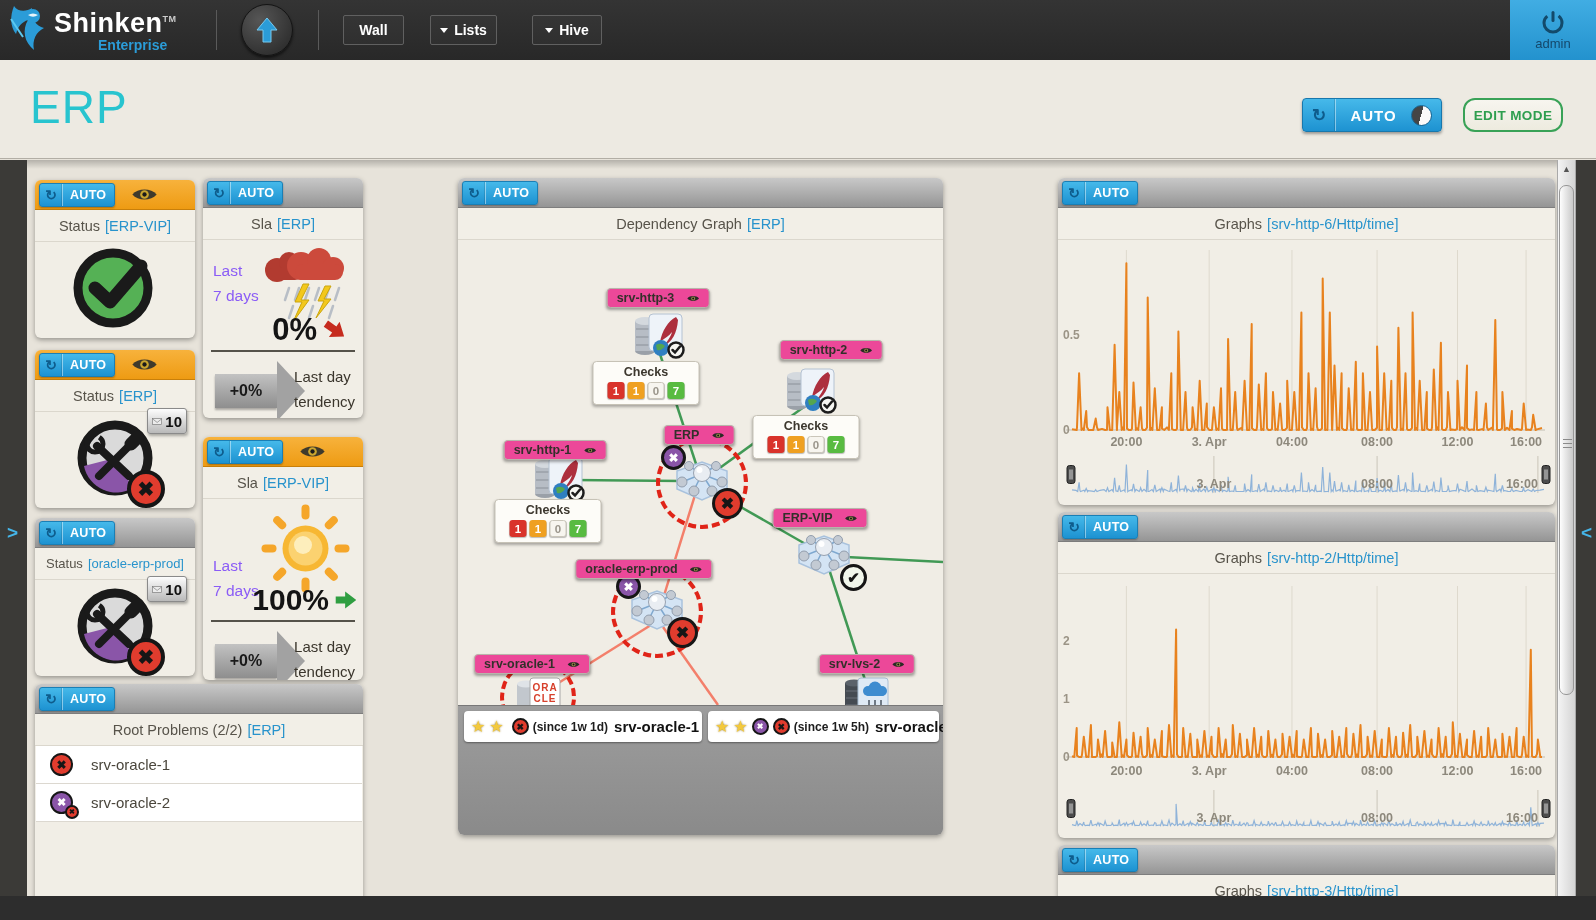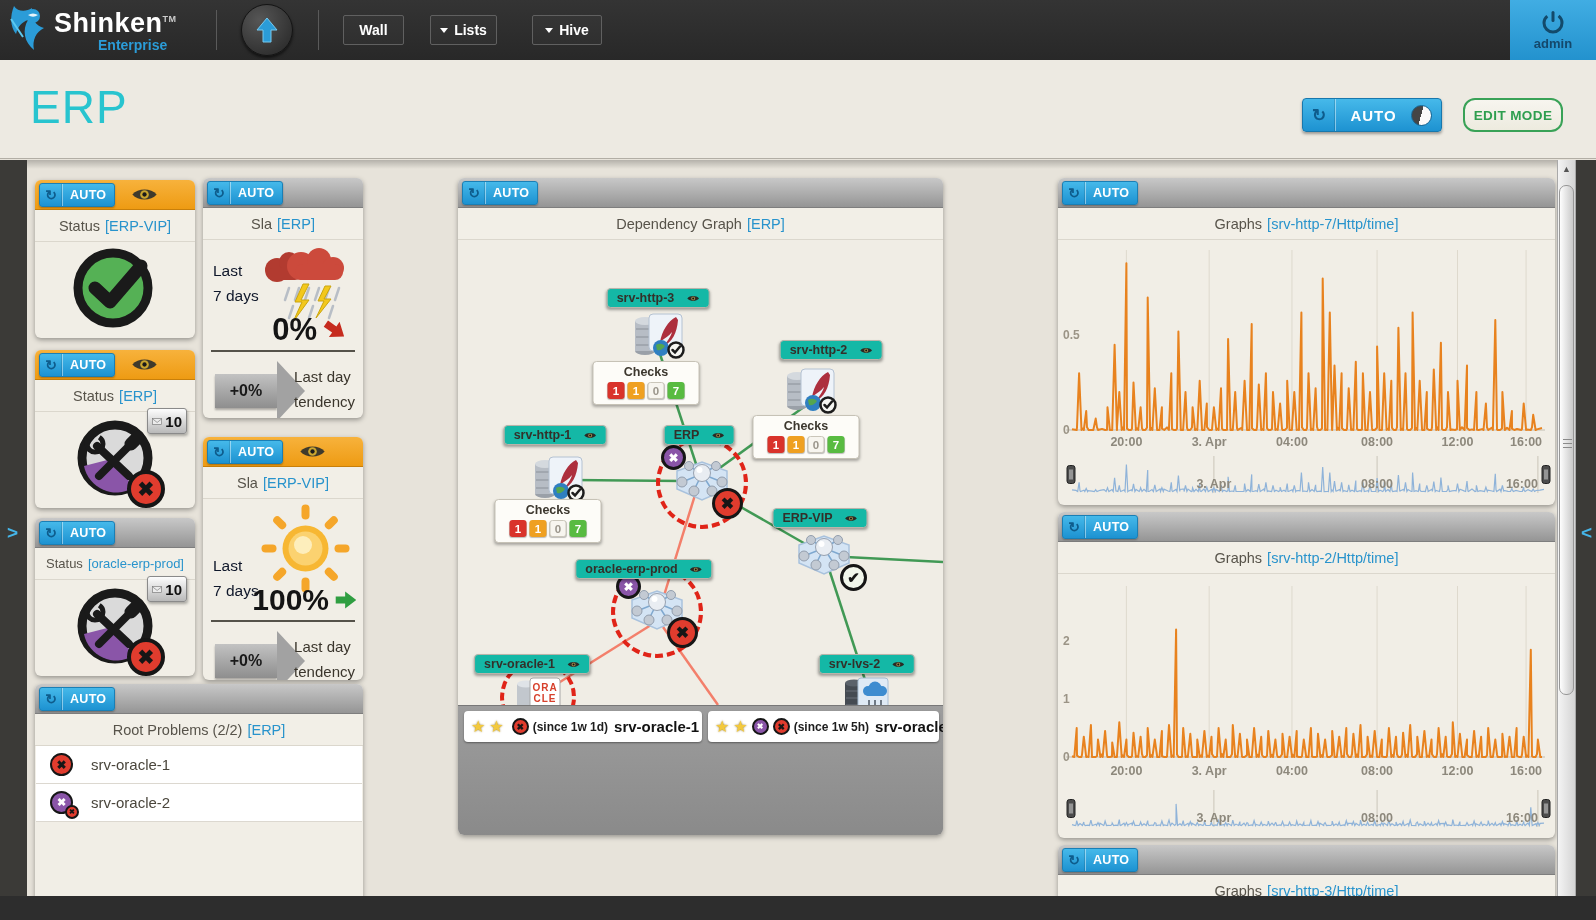--- a/index.html
+++ b/index.html
@@ -11,21 +11,21 @@
 .navbar{position:absolute;left:0;top:0;width:1596px;height:60px;background:linear-gradient(#343434,#282828)}
 .logo{position:absolute;left:8px;top:4px;width:210px;height:52px}
 .brand{position:absolute;left:54px;top:8px;color:#fff;font-size:27px;font-weight:bold;letter-spacing:.5px}
 .brand sup{font-size:9px;color:#ccc}
 .brand-sub{position:absolute;left:98px;top:37px;color:#2b9cd8;font-size:14px;font-weight:bold}
 .nav-sep{position:absolute;top:10px;width:1px;height:40px;background:#5a5a5a}
 .up-btn{position:absolute;left:241px;top:4px;width:52px;height:52px;border-radius:50%;background:radial-gradient(circle at 35% 30%,#565656,#242424);border:1px solid #141414;box-shadow:0 2px 3px rgba(0,0,0,.6);display:flex;align-items:center;justify-content:center}
 .nav-btn{position:absolute;top:15px;height:30px;border:1px solid #606060;border-radius:2px;color:#fff;font-weight:bold;font-size:14px;display:flex;align-items:center;justify-content:center;gap:6px;background:rgba(255,255,255,.02)}
 .caret{width:0;height:0;border-left:4px solid transparent;border-right:4px solid transparent;border-top:5px solid #fff}
 .admin{position:absolute;right:0;top:0;width:86px;height:60px;background:linear-gradient(#41ade3,#2392ce);display:flex;flex-direction:column;align-items:center;justify-content:center;gap:1px}
-.admin-label{color:#14486b;font-weight:bold;font-size:13px}
+.admin-label{color:#14486b;font-weight:normal;font-size:13px}
 
 
 .pageheader{position:absolute;left:0;top:60px;width:1596px;height:99px;background:#edeae2;border-bottom:1px solid #b2aea5}
 .page-title{position:absolute;left:30px;top:80px;font-size:46px;color:#28c4cf;letter-spacing:1px}
 .auto-toggle{position:absolute;left:1302px;top:98px;width:140px;height:34px;display:flex;align-items:center;background:linear-gradient(#46b9ea,#1d92d1);border:1px solid #1878ad;border-radius:4px;box-shadow:0 2px 3px rgba(0,0,0,.35)}
 .auto-toggle .refresh-glyph{width:32px;text-align:center;font-size:17px}
 .refresh-glyph{color:#0e5c8c;font-weight:bold}
 .auto-divider{width:1px;align-self:stretch;background:rgba(255,255,255,.45);box-shadow:-1px 0 0 rgba(0,0,0,.12)}
 .auto-toggle .auto-label{flex:1;text-align:center;font-size:15px;letter-spacing:1px}
 .auto-label{color:#fff;font-weight:bold}
@@ -56,21 +56,21 @@
 .wtitle.small{font-size:13px}
 .tlink{color:#2893cc}
 
 
 .big-icon{position:absolute;left:50%;transform:translateX(-50%)}
 .mail{position:absolute;right:8px;top:58px;width:40px;height:26px;background:linear-gradient(#fdfdfd,#b9b9b9);border:1px solid #8a8a8a;border-radius:3px;box-shadow:1px 2px 3px rgba(0,0,0,.3);display:flex;align-items:center;gap:3px;padding:0 4px;z-index:3}
 .mail span{font-weight:bold;font-size:15px;color:#101010}
 .xbadge{position:absolute;right:-4px;bottom:-2px;width:38px;height:38px;border-radius:50%;background:#e03c2e;border:4px solid #161616;color:#161616;font-size:20px;font-weight:bold;display:flex;align-items:center;justify-content:center}
 
 
-.sla-period{position:absolute;left:10px;font-size:15.5px;color:#0f172a;line-height:25px}
+.sla-period{position:absolute;left:10px;font-size:15.5px;color:#8b5cf6;line-height:25px}
 .sla-value{position:absolute;font-weight:bold;color:#141414;white-space:nowrap;display:flex;align-items:center;gap:4px}
 .sla-div{position:absolute;left:8px;right:8px;height:2px;background:#55524a}
 .tend-wrap{position:absolute;left:12px;width:95px;height:60px}
 .tend-rect{position:absolute;left:0;top:13px;width:62px;height:34px;background:linear-gradient(#c2c2c2,#8e8e8e);display:flex;align-items:center;justify-content:center;font-weight:bold;font-size:16px;color:#1a1a1a;box-shadow:0 2px 2px rgba(0,0,0,.3)}
 .tend-tri{position:absolute;left:62px;top:0;width:0;height:0;border-top:30px solid transparent;border-bottom:30px solid transparent;border-left:28px solid #a2a2a2}
 .tend-label{position:absolute;right:8px;font-size:15px;color:#3a352c;line-height:25px;text-align:left}
 
 
 .rp-row{height:38px;margin:0 1px;background:#fff;border-bottom:1px solid #dcd8d0;display:flex;align-items:center;gap:18px;padding-left:14px}
 .rp-name{font-size:15px;color:#4a463c}
@@ -89,21 +89,21 @@
 .picon.crit{background:#e03c2e;color:#161616;font-size:9px}
 .picon.tools{background:#8a55a8;color:#fff;font-size:8px}
 .psince{font-size:12px;font-weight:bold;color:#1d1d1d}
 .pname{font-size:15px;font-weight:bold;color:#121212;margin-left:2px}
 .gring{position:absolute;border:4px dashed #e02418;border-radius:50%;transform:translate(-50%,-50%);z-index:1}
 .gnode{position:absolute;transform:translate(-50%,-50%);z-index:2}
 .gbadge{position:absolute;border-radius:50%;display:flex;align-items:center;justify-content:center;font-weight:bold;border:3px solid #161616}
 .gb-ok{width:27px;height:27px;background:#f2f7ec;color:#161616;font-size:15px;right:-10px;bottom:-6px}
 .gb-crit{width:31px;height:31px;background:#e03c2e;color:#161616;font-size:16px;right:-8px;bottom:-8px}
 .gb-tools{width:25px;height:25px;background:#8a55a8;color:#fff;font-size:12px;left:-8px;top:-10px}
-.nlabel{position:absolute;transform:translate(-50%,-50%);background:#14b8a6;border:1px solid #b8b4aa;border-radius:4px;box-shadow:0 2px 3px rgba(0,0,0,.35);padding:2px 9px;font-weight:bold;font-size:12.5px;color:#33302a;display:flex;align-items:center;gap:12px;white-space:nowrap;z-index:3}
+.nlabel{position:absolute;transform:translate(-50%,-50%);background:#ec4899;border:1px solid #b8b4aa;border-radius:4px;box-shadow:0 2px 3px rgba(0,0,0,.35);padding:2px 9px;font-weight:bold;font-size:12.5px;color:#33302a;display:flex;align-items:center;gap:12px;white-space:nowrap;z-index:3}
 .checks{position:absolute;transform:translate(-50%,-50%);background:#fdfcf8;border:1px solid #c6c2b6;border-radius:4px;box-shadow:0 2px 3px rgba(0,0,0,.3);padding:3px 14px 5px;text-align:center;z-index:4}
 .checks-title{font-size:12.5px;font-weight:bold;color:#3c372e;margin-bottom:3px}
 .checks-badges{display:flex;gap:3px;justify-content:center}
 .cb{width:17px;height:17px;border-radius:3px;font-size:11.5px;font-weight:bold;display:flex;align-items:center;justify-content:center;color:#fff;box-shadow:0 1px 1px rgba(0,0,0,.25)}
 .cb-0{background:#d9332b}.cb-1{background:#efa021}.cb-2{background:#f7f5ef;color:#9a958b;border:1px solid #cac6ba}.cb-3{background:#58bb41}
 
 
 .chart-body{position:absolute;left:0;top:62px;right:0;bottom:0}
 </style>
 </head>
@@ -516,21 +516,21 @@
             <line x1="5" y1="26" x2="23" y2="26" stroke="#8b9199"></line>
             <line x1="5" y1="34" x2="23" y2="34" stroke="#8b9199"></line>
             <rect x="18" y="3" width="33" height="37" rx="4" fill="#eef3f9" stroke="#b4c2d2"></rect>
             <path d="M45 6 C37 10 31 20 29 31 C34 27 38 25 41 21 C40 26 36 30 33 35 C41 31 46 22 47 9 Z" fill="#ad2f3e"></path>
             <line x1="29" y1="31" x2="26" y2="38" stroke="#ad2f3e" stroke-width="2"></line>
             <circle cx="30" cy="37" r="8" fill="#2f7fc1"></circle>
             <path d="M25 34 Q30 31 34 35 Q31 40 26 39 Z" fill="#54a64f"></path>
             <circle cx="45" cy="39" r="7.5" fill="#f6f6f2" stroke="#1c1c1c" stroke-width="2.5"></circle>
             <path d="M41.5 39 L44 41.5 L49 35.5" fill="none" stroke="#1c1c1c" stroke-width="2.5" stroke-linecap="round"></path>
           </svg></div>
-        <div class="nlabel" style="left:97px;top:195px">
+        <div class="nlabel" style="left:97px;top:210px">
           <span>srv-http-1</span>
           <svg width="13" height="9" viewBox="0 0 20 12">
             <path d="M1 6 C5 1 15 1 19 6 C15 11 5 11 1 6 Z" fill="#2a2a25"></path>
             <circle cx="10" cy="6" r="3" fill="#9a8a4a"></circle>
             <circle cx="10" cy="6" r="1.5" fill="#111"></circle>
           </svg>
         </div>
         <div class="checks" style="left:90px;top:281px">
           <div class="checks-title">Checks</div>
           <div class="checks-badges">
@@ -690,21 +690,21 @@
   <div class="widget" style="left:1058px;top:178px;width:497px;height:327px">
     <div class="whead">
       <div class="wauto">
         <span class="refresh-glyph">↻</span>
         <span class="auto-divider"></span>
         <span class="auto-label">AUTO</span>
       </div>
     </div>
     <div class="wtitle">
       <span>Graphs</span>
-        <span class="tlink">[srv-http-7/Http/time]</span>
+        <span class="tlink">[srv-http-6/Http/time]</span>
     </div>
     <div class="chart-body" id="chart-0"><svg width="497" height="265">
           <line x1="68.39500000000001" y1="10" x2="68.39500000000001" y2="190" stroke="#ded9cd"></line>
           <line x1="151.17" y1="10" x2="151.17" y2="190" stroke="#ded9cd"></line>
           <line x1="233.94500000000002" y1="10" x2="233.94500000000002" y2="190" stroke="#ded9cd"></line>
           <line x1="319.08500000000004" y1="10" x2="319.08500000000004" y2="190" stroke="#ded9cd"></line>
           <line x1="399.49499999999995" y1="10" x2="399.49499999999995" y2="190" stroke="#ded9cd"></line>
           <line x1="468.08" y1="10" x2="468.08" y2="190" stroke="#ded9cd"></line>
           <line x1="8" y1="190" x2="487" y2="190" stroke="#c2bdb1"></line>
           <path d="M14.0 189.3 L18.7 190.0 L19.0 187.3 L21.1 133.2 L23.5 190.0 L24.0 188.2 L25.8 190.0 L28.2 171.1 L29.0 187.2 L30.6 190.0 L34.0 189.9 L35.3 190.0 L37.7 178.6 L39.0 187.4 L40.0 190.0 L44.0 188.9 L47.1 190.0 L49.0 189.8 L49.5 167.3 L51.9 190.0 L54.0 189.8 L54.2 190.0 L56.6 104.7 L58.9 190.0 L59.0 190.0 L59.0 187.0 L61.3 152.1 L63.7 190.0 L64.0 187.1 L66.0 190.0 L68.4 23.3 L69.0 188.4 L70.8 190.0 L73.1 190.0 L74.0 188.6 L75.5 142.6 L77.9 190.0 L79.0 188.4 L80.2 190.0 L82.6 167.3 L84.0 188.2 L85.0 190.0 L87.3 190.0 L89.0 187.7 L89.7 57.4 L92.1 190.0 L94.0 187.7 L94.4 190.0 L96.8 148.3 L99.0 188.7 L99.2 190.0 L101.5 190.0 L103.9 167.3 L104.0 188.6 L106.3 190.0 L109.0 187.4 L110.9 190.0 L113.3 133.2 L114.0 188.9 L115.7 190.0 L118.0 190.0 L119.0 188.6 L120.4 91.5 L122.8 190.0 L124.0 189.7 L125.1 190.0 L127.5 152.1 L129.0 187.8 L129.9 190.0 L132.2 190.0 L134.0 187.5 L134.6 167.3 L137.0 190.0 L139.0 188.9 L139.3 190.0 L141.7 140.7 L144.0 189.5 L144.1 190.0 L146.4 190.0 L148.8 163.5 L149.0 187.1 L151.2 190.0 L153.5 190.0 L154.0 189.6 L155.9 167.3 L158.3 190.0 L159.0 188.6 L160.6 190.0 L163.0 148.3 L164.0 188.6 L165.4 190.0 L167.7 190.0 L169.0 189.7 L170.1 99.1 L172.5 190.0 L174.0 189.7 L174.8 190.0 L177.2 152.1 L179.0 188.1 L179.6 190.0 L184.0 187.7 L184.2 190.0 L186.6 140.7 L189.0 189.7 L189.0 190.0 L191.3 190.0 L193.7 83.9 L194.0 188.2 L196.1 190.0 L198.4 190.0 L199.0 187.2 L200.8 144.5 L203.2 190.0 L204.0 189.2 L205.5 190.0 L207.9 133.2 L209.0 188.2 L210.3 190.0 L212.6 190.0 L214.0 188.9 L215.0 152.1 L217.4 190.0 L219.0 189.1 L219.7 190.0 L222.1 163.5 L224.0 188.5 L224.5 190.0 L226.8 190.0 L229.0 187.9 L229.2 140.7 L231.6 190.0 L233.9 190.0 L234.0 189.1 L236.3 152.1 L238.7 190.0 L239.0 189.5 L241.0 190.0 L243.4 72.5 L244.0 187.4 L245.8 190.0 L248.1 190.0 L249.0 188.1 L250.5 133.2 L252.9 190.0 L254.0 188.9 L255.2 190.0 L257.6 148.3 L259.0 187.0 L260.0 190.0 L262.3 190.0 L264.0 188.5 L264.7 38.4 L267.1 190.0 L269.0 189.5 L269.4 190.0 L271.8 72.5 L274.0 189.2 L274.1 190.0 L274.2 190.0 L276.5 125.6 L278.9 190.0 L279.0 187.2 L281.2 190.0 L283.6 133.2 L284.0 188.2 L286.0 190.0 L288.3 190.0 L289.0 188.5 L290.7 148.3 L293.1 190.0 L294.0 189.5 L295.4 190.0 L297.8 121.8 L299.0 188.7 L300.2 190.0 L302.5 190.0 L304.0 189.5 L304.9 133.2 L307.3 190.0 L309.0 190.0 L309.6 190.0 L312.0 152.1 L314.0 187.9 L314.4 190.0 L316.7 190.0 L319.0 187.7 L319.1 106.6 L321.5 190.0 L323.8 190.0 L324.0 189.6 L326.2 133.2 L328.6 190.0 L329.0 188.4 L330.9 190.0 L333.3 140.7 L334.0 187.8 L335.7 190.0 L338.0 190.0 L339.0 187.4 L340.4 87.7 L342.8 190.0 L344.0 188.9 L345.1 190.0 L347.5 133.2 L349.0 188.8 L349.9 190.0 L352.2 190.0 L354.0 188.1 L354.6 72.5 L357.0 190.0 L359.0 187.5 L359.3 190.0 L361.7 140.7 L364.0 188.5 L364.1 190.0 L366.4 190.0 L368.8 152.1 L369.0 188.6 L371.1 190.0 L373.4 190.0 L374.0 187.6 L375.8 129.4 L378.2 190.0 L379.0 187.1 L380.5 190.0 L382.9 102.8 L384.0 189.0 L385.3 190.0 L387.6 190.0 L389.0 187.3 L390.0 152.1 L392.4 190.0 L394.0 189.4 L397.1 190.0 L399.0 189.2 L399.5 140.7 L401.9 190.0 L404.0 187.2 L406.6 190.0 L409.0 125.6 L409.0 187.9 L411.4 190.0 L414.0 189.4 L416.0 190.0 L418.4 152.1 L419.0 189.8 L420.8 190.0 L424.0 189.1 L425.5 190.0 L427.9 163.5 L429.0 187.5 L430.3 190.0 L434.0 187.7 L434.9 190.0 L437.3 80.1 L439.0 189.4 L439.7 190.0 L442.0 190.0 L444.0 188.5 L444.4 152.1 L446.8 190.0 L449.0 187.7 L451.5 190.0 L453.9 171.1 L454.0 188.7 L456.3 190.0 L459.0 189.0 L463.3 190.0 L464.0 188.9 L465.7 163.5 L468.1 190.0 L469.0 189.4 L472.8 190.0 L474.0 187.4 L475.2 174.8 L477.6 190.0 L479.0 189.4 L484.0 188.0" fill="none" stroke="#e8821e" stroke-width="2" stroke-linejoin="round"></path>

